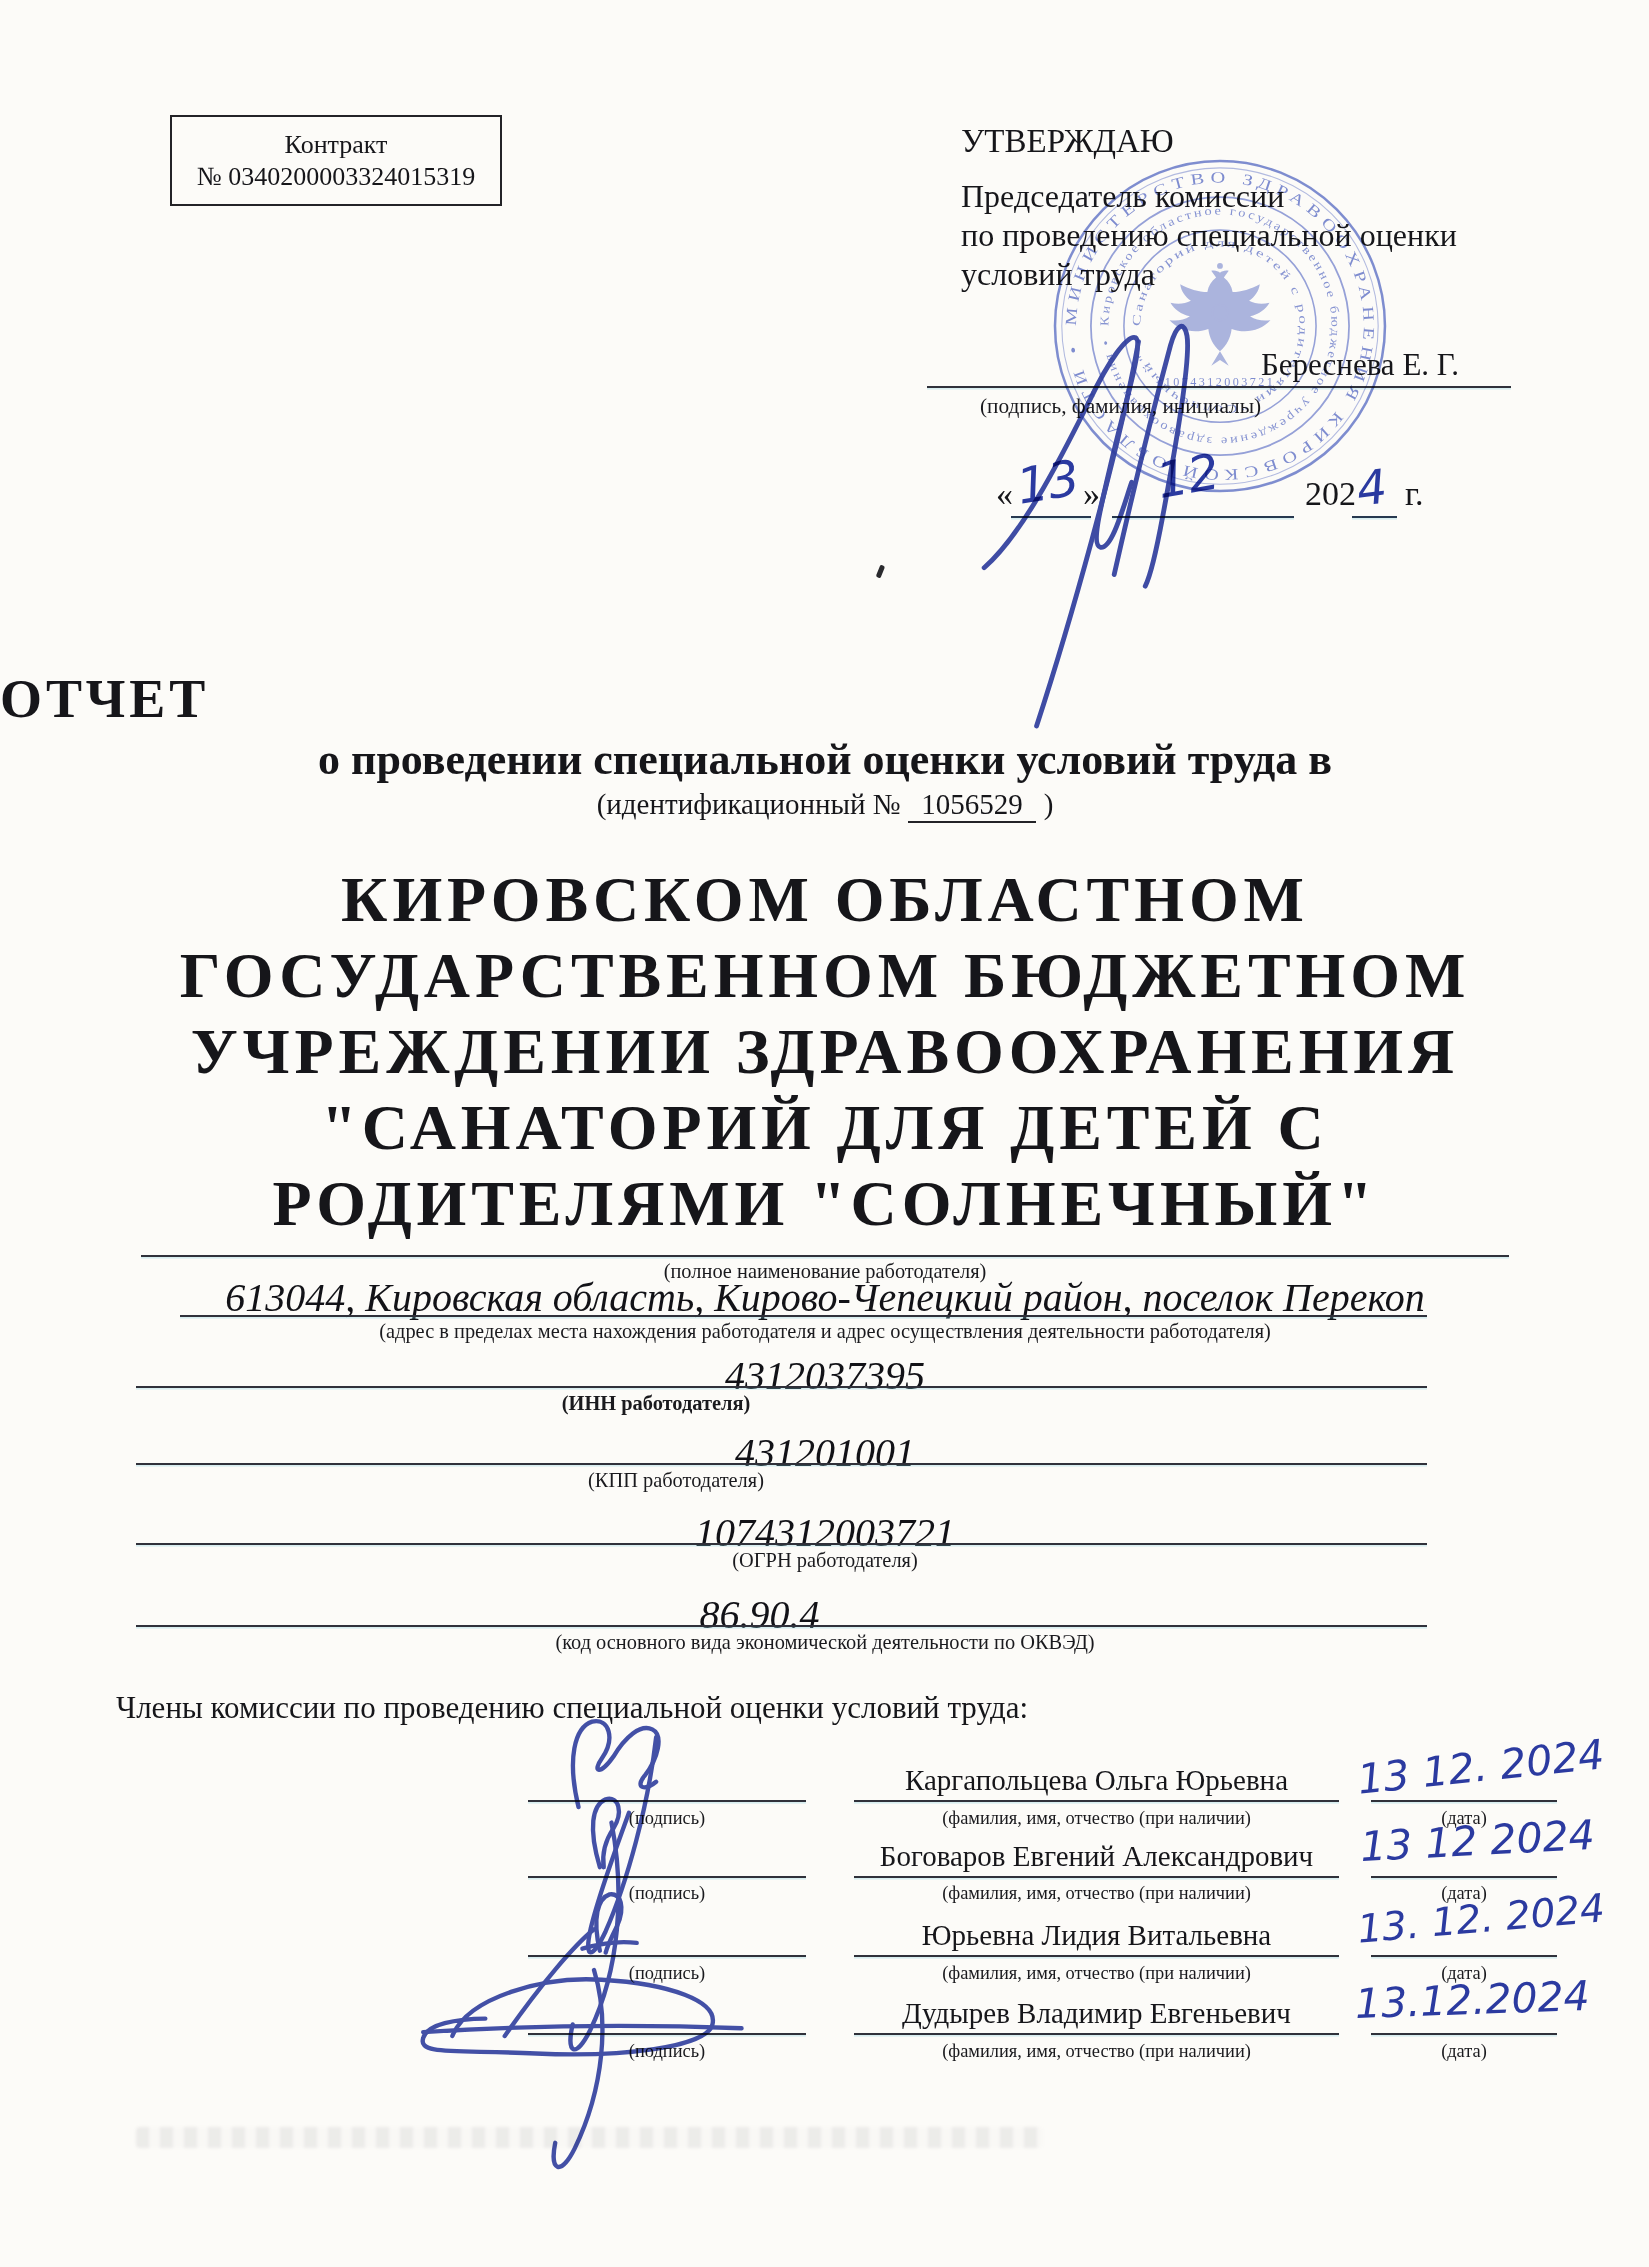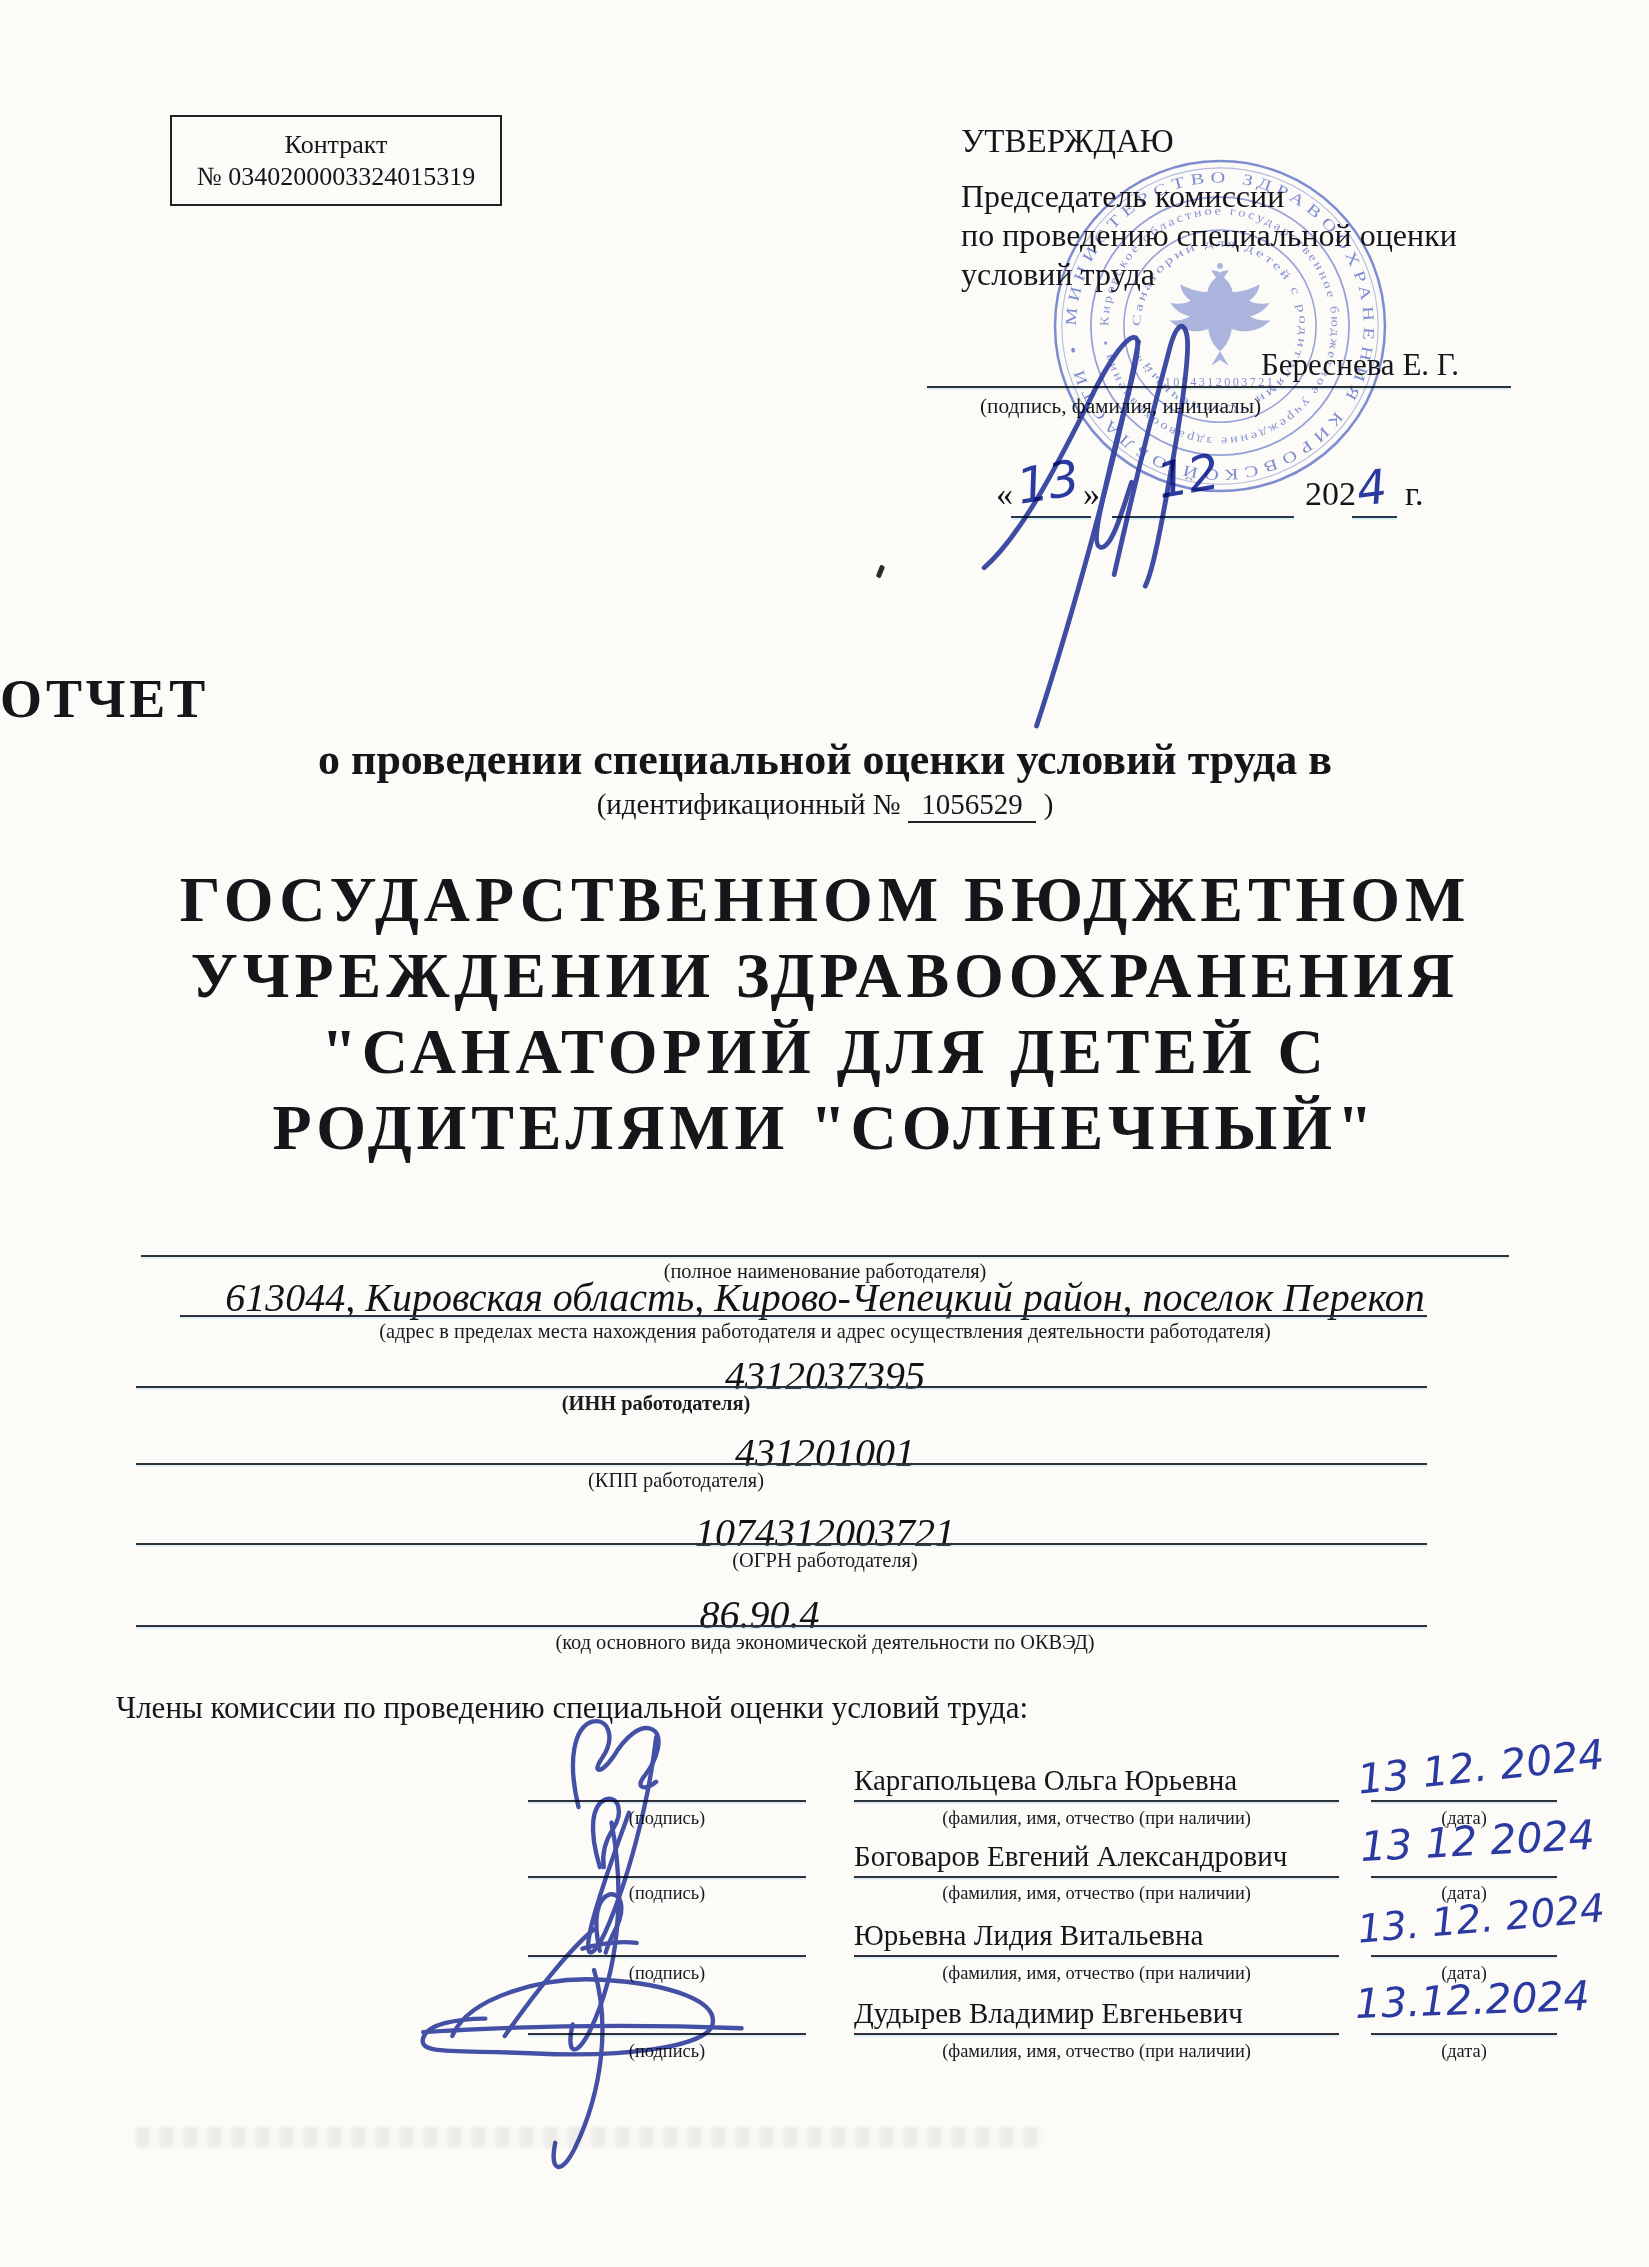--- a/index.html
+++ b/index.html
@@ -32,21 +32,21 @@
   .datebit{position:absolute;font-size:34px;white-space:nowrap;}
   
   .rpt-title{position:absolute;left:0;top:668px;width:1650px;font-weight:bold;font-size:54px;letter-spacing:3.9px;}
   .rpt-sub{position:absolute;left:0;top:734px;width:1650px;text-align:center;font-weight:bold;font-size:44px;}
   .rpt-id{position:absolute;left:0;top:788px;width:1650px;text-align:center;font-size:29px;}
   .rpt-id .idv{display:inline-block;border-bottom:2.1px solid #232327;padding:0 13.6px;}
   .org{position:absolute;left:0;top:862px;width:1650px;text-align:center;font-weight:bold;font-size:64px;line-height:76px;letter-spacing:4.9px;}
   
   .heading{position:absolute;left:116px;top:1690px;font-size:31px;white-space:nowrap;}
   .rowcap{font-size:18.4px;}
-  .name{position:absolute;font-size:29px;white-space:nowrap;}
+  .name{position:absolute;font-size:29px;text-align:center;white-space:nowrap;}
   .smudge{
     position:absolute;left:136px;top:2127px;width:907px;height:21.3px;border-radius:3.9px;
     background:repeating-linear-gradient(90deg, rgba(95,95,100,.20) 0 12.6px, rgba(130,130,135,.05) 12.6px 24px);
     filter:blur(1.6px);opacity:.5;
   }
   .stray{position:absolute;left:878px;top:565px;width:4.9px;height:12.6px;background:#2a2a2e;border-radius:1.9px;transform:rotate(22deg);}
   svg.overlay{position:absolute;left:0;top:0;mix-blend-mode:multiply;pointer-events:none;}
 </style>
 </head>
 <body>
@@ -81,20 +81,21 @@
 
 <div class="rpt-title">ОТЧЕТ</div>
 <div class="rpt-sub">о проведении специальной оценки условий труда в</div>
 <div class="rpt-id">
   <span>(идентификационный №</span>
   <span class="idv">1056529</span>
   <span>)</span>
 </div>
 
 <div class="org">
+  <div>КИРОВСКОМ ОБЛАСТНОМ</div>
   <div>ГОСУДАРСТВЕННОМ БЮДЖЕТНОМ</div>
   <div>УЧРЕЖДЕНИИ ЗДРАВООХРАНЕНИЯ</div>
   <div>"САНАТОРИЙ ДЛЯ ДЕТЕЙ С</div>
   <div>РОДИТЕЛЯМИ "СОЛНЕЧНЫЙ"</div>
 </div>
 
 <div class="rule" style="left:141px;top:1255px;width:1368px;"></div>
 <div class="cap" style="left:0;top:1260px;width:1650px;">(полное наименование работодателя)</div>
 
 <div class="val" style="left:0;top:1274px;width:1650px;">613044, Кировская область, Кирово-Чепецкий район, поселок Перекоп</div>

